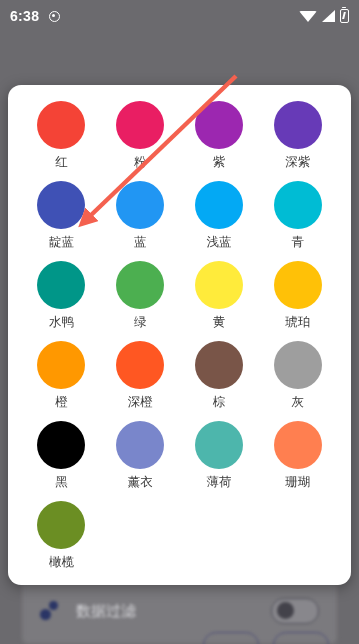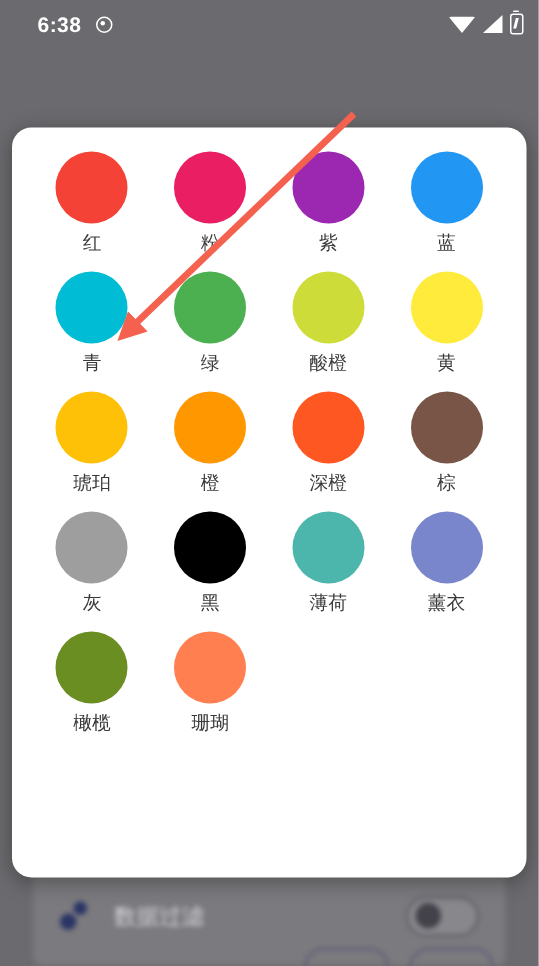--- a/index.html
+++ b/index.html
@@ -102,21 +102,21 @@
   #bg-row-buttons .bg-btn {
     width: 56px;
     height: 26px;
     border-radius: 13px;
     border: 1.5px solid #4e4e78;
   }
 
   
   #status-bar {
     position: absolute;
-    top: 0; left: 15px; right: 0;
+    top: 0; left: 0; right: 0;
     height: 32px;
     display: flex;
     align-items: center;
     padding: 0 10px;
     z-index: 40;
   }
 
   #status-clock {
     color: #ffffff;
     font-size: 14px;
@@ -275,36 +275,48 @@
       </div>
       <div class="color-cell">
         <div class="color-swatch" style="background: rgb(233, 30, 99);"></div>
         <div class="color-label">粉</div>
       </div>
       <div class="color-cell">
         <div class="color-swatch" style="background: rgb(156, 39, 176);"></div>
         <div class="color-label">紫</div>
       </div>
       <div class="color-cell">
+        <div class="color-swatch" style="background: rgb(103, 58, 183);"></div>
+        <div class="color-label">深紫</div>
+      </div>
+      <div class="color-cell">
+        <div class="color-swatch" style="background: rgb(63, 81, 181);"></div>
+        <div class="color-label">靛蓝</div>
+      </div>
+      <div class="color-cell">
         <div class="color-swatch" style="background: rgb(33, 150, 243);"></div>
         <div class="color-label">蓝</div>
       </div>
       <div class="color-cell">
+        <div class="color-swatch" style="background: rgb(3, 169, 244);"></div>
+        <div class="color-label">浅蓝</div>
+      </div>
+      <div class="color-cell">
         <div class="color-swatch" style="background: rgb(0, 188, 212);"></div>
         <div class="color-label">青</div>
       </div>
       <div class="color-cell">
+        <div class="color-swatch" style="background: rgb(0, 150, 136);"></div>
+        <div class="color-label">水鸭</div>
+      </div>
+      <div class="color-cell">
         <div class="color-swatch" style="background: rgb(76, 175, 80);"></div>
         <div class="color-label">绿</div>
       </div>
       <div class="color-cell">
-        <div class="color-swatch" style="background: rgb(205, 220, 57);"></div>
-        <div class="color-label">酸橙</div>
-      </div>
-      <div class="color-cell">
         <div class="color-swatch" style="background: rgb(255, 235, 59);"></div>
         <div class="color-label">黄</div>
       </div>
       <div class="color-cell">
         <div class="color-swatch" style="background: rgb(255, 193, 7);"></div>
         <div class="color-label">琥珀</div>
       </div>
       <div class="color-cell">
         <div class="color-swatch" style="background: rgb(255, 152, 0);"></div>
         <div class="color-label">橙</div>
@@ -319,34 +331,34 @@
       </div>
       <div class="color-cell">
         <div class="color-swatch" style="background: rgb(158, 158, 158);"></div>
         <div class="color-label">灰</div>
       </div>
       <div class="color-cell">
         <div class="color-swatch" style="background: rgb(0, 0, 0);"></div>
         <div class="color-label">黑</div>
       </div>
       <div class="color-cell">
+        <div class="color-swatch" style="background: rgb(121, 134, 203);"></div>
+        <div class="color-label">薰衣</div>
+      </div>
+      <div class="color-cell">
         <div class="color-swatch" style="background: rgb(77, 182, 172);"></div>
         <div class="color-label">薄荷</div>
       </div>
       <div class="color-cell">
-        <div class="color-swatch" style="background: rgb(121, 134, 203);"></div>
-        <div class="color-label">薰衣</div>
+        <div class="color-swatch" style="background: rgb(255, 127, 80);"></div>
+        <div class="color-label">珊瑚</div>
       </div>
       <div class="color-cell">
         <div class="color-swatch" style="background: rgb(107, 142, 35);"></div>
         <div class="color-label">橄榄</div>
-      </div>
-      <div class="color-cell">
-        <div class="color-swatch" style="background: rgb(255, 127, 80);"></div>
-        <div class="color-label">珊瑚</div>
       </div>
     </div>
 </div>
 
 <svg id="annotation-arrow" viewBox="0 0 359 644">
   <defs>
     <marker id="arrowhead" markerWidth="4.2" markerHeight="4.2" refX="1.2" refY="2.1" orient="auto">
       <polygon points="0,0 4.2,2.1 0,4.2" fill="#F4614F"></polygon>
     </marker>
   </defs>

